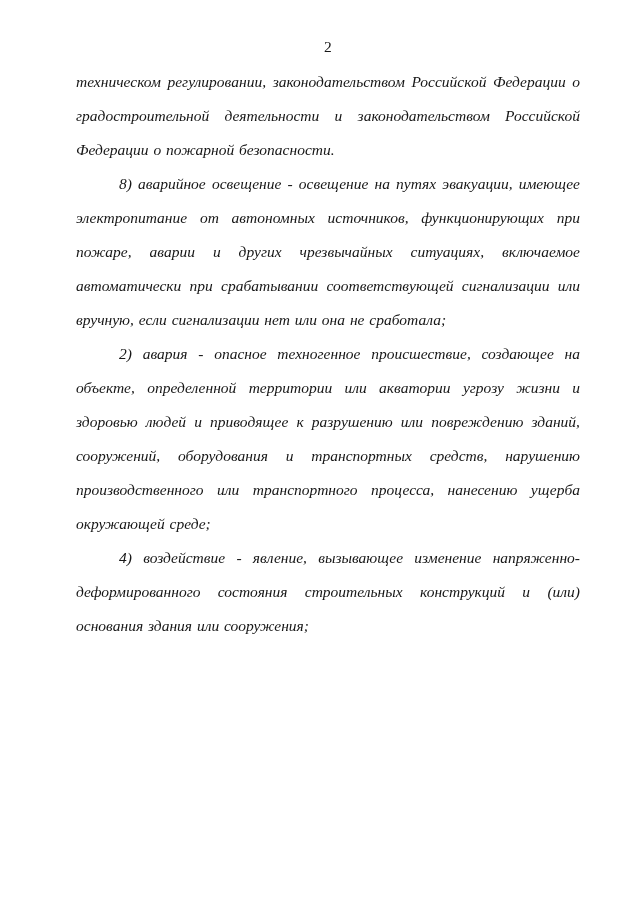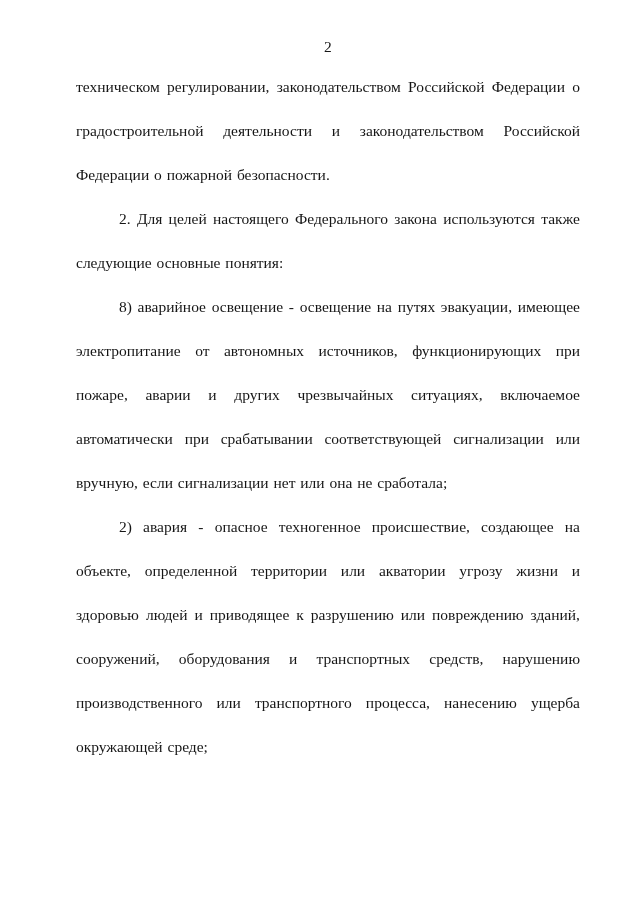--- a/index.html
+++ b/index.html
@@ -22,32 +22,33 @@
     font-family: "Liberation Serif", "DejaVu Serif", serif;
     font-size: 15.5px;
   }
   .page-number {
     text-align: center;
     line-height: 34.5px;
     letter-spacing: 0.5px;
   }
   .page-body p {
     margin: 0;
-    line-height: 44px;
+    line-height: 34px;
     text-align: justify;
     word-spacing: 1px;
+    font-style: italic;
   }
   .page-body p.indent {
     text-indent: 43px;
   }
 </style>
 </head>
 <body>
 
 <div class="page">
   <div class="page-number">2</div>
   <div class="page-body">
       <p class="para">техническом регулировании, законодательством Российской Федерации о градостроительной деятельности и законодательством Российской Федерации о пожарной безопасности.</p>
-      <p class="para indent">2. Для целей настоящего Федерального закона используются также следующие основные понятия:</p>
       <p class="para indent">8) аварийное освещение - освещение на путях эвакуации, имеющее электропитание от автономных источников, функционирующих при пожаре, аварии и других чрезвычайных ситуациях, включаемое автоматически при срабатывании соответствующей сигнализации или вручную, если сигнализации нет или она не сработала;</p>
       <p class="para indent">2) авария - опасное техногенное происшествие, создающее на объекте, определенной территории или акватории угрозу жизни и здоровью людей и приводящее к разрушению или повреждению зданий, сооружений, оборудования и транспортных средств, нарушению производственного или транспортного процесса, нанесению ущерба окружающей среде;</p>
+      <p class="para indent">4) воздействие - явление, вызывающее изменение напряженно-деформированного состояния строительных конструкций и (или) основания здания или сооружения;</p>
     </div>
 </div>
 
 </body></html>

